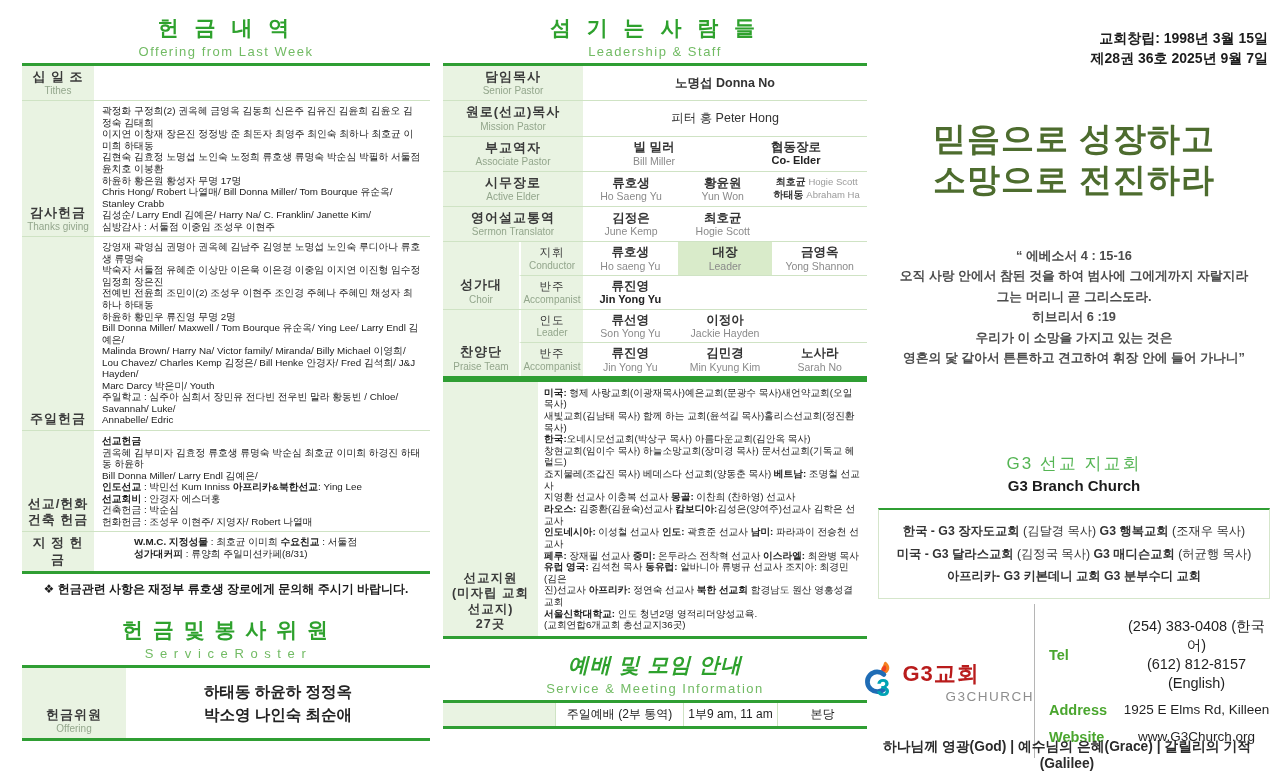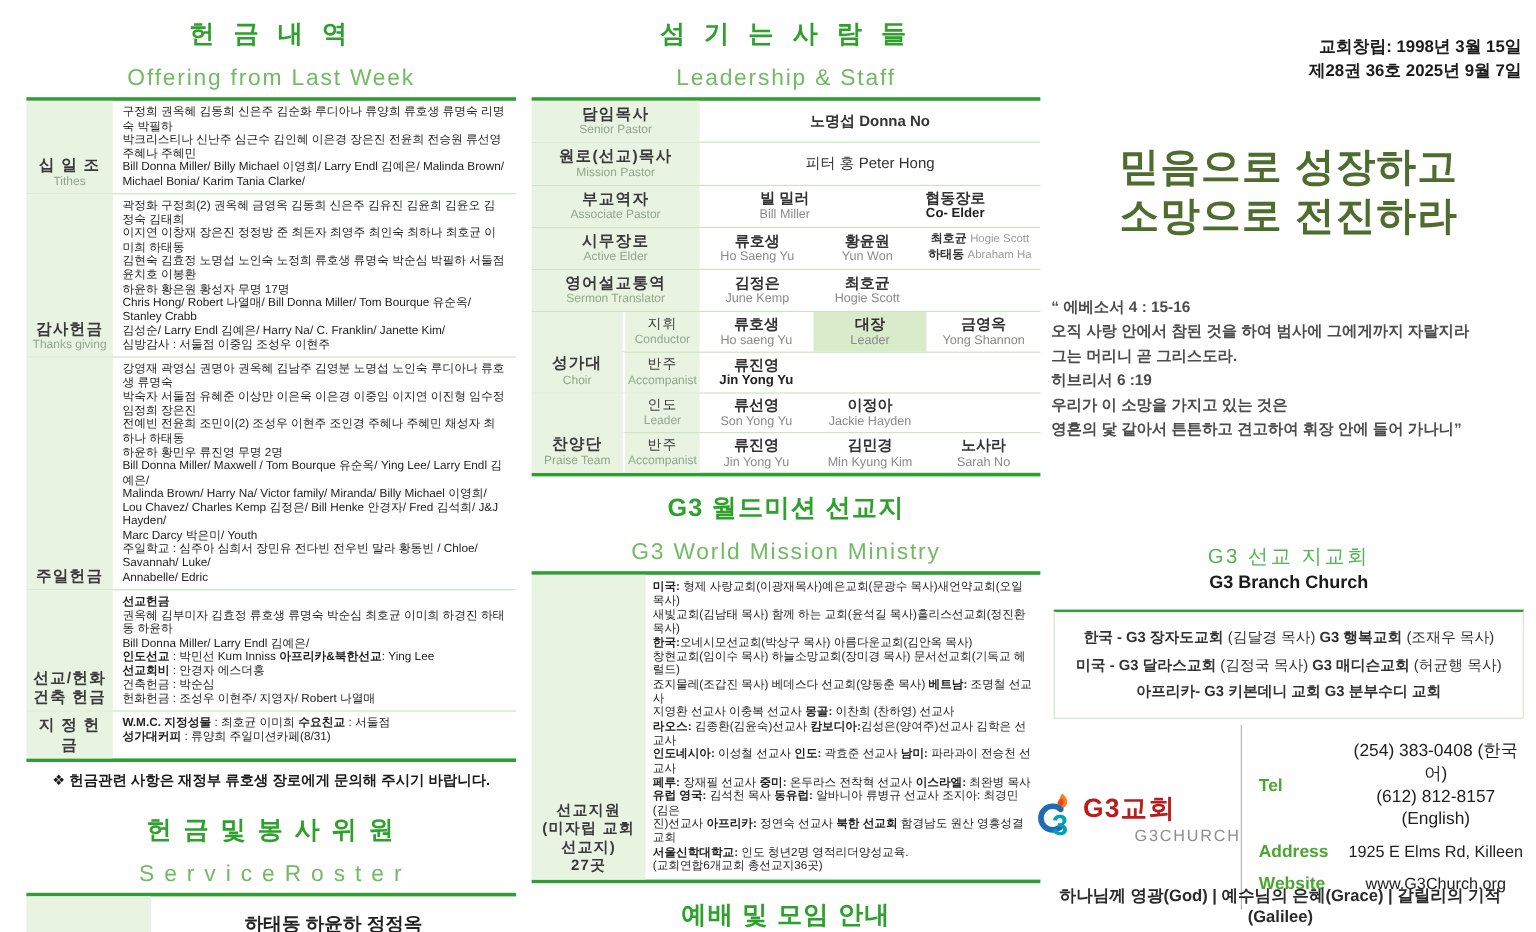--- a/index.html
+++ b/index.html
@@ -5,21 +5,21 @@
   html,body{margin:0;padding:0;}
   body{width:1280px;height:777px;background:#ffffff;position:relative;overflow:hidden;
        font-family:"Liberation Sans","DejaVu Sans",sans-serif;color:#222;}
   .col{position:absolute;top:0;}
   .col-left{left:22px;width:408px;}
   .col-mid{left:443px;width:424px;}
   .col-right{left:876px;width:396px;}
 
   .sec-title{text-align:center;margin-top:14px;margin-bottom:4px;}
   .sec-title .ko{color:#2ea12d;font-size:21px;font-weight:bold;letter-spacing:5px;}
-  .sec-title .en{color:#72bb64;font-size:19px;letter-spacing:1.5px;margin-top:13px;}
+  .sec-title .en{color:#72bb64;font-size:13px;letter-spacing:1.5px;margin-top:2px;}
 
   .gtable{border-top:3px solid #2f9e33;border-bottom:3px solid #2f9e33;}
   .grow{display:grid;border-top:1px solid #cfe3c4;}
   .grow:first-child{border-top:none;}
   .glabel{background:#e9f3e2;display:flex;flex-direction:column;justify-content:flex-end;
           align-items:center;text-align:center;padding:3px 2px;}
   .glabel .lko{font-size:13px;font-weight:bold;color:#3a3a3a;letter-spacing:1px;line-height:1.25;}
   .glabel .len{font-size:10px;color:#93a68c;line-height:1.2;}
   .gcontent{padding:4px 8px;font-size:9.8px;line-height:1.18;color:#222;}
   .line{white-space:normal;}
@@ -61,21 +61,21 @@
   .svc-label{background:#e9f3e2;display:flex;flex-direction:column;align-items:center;justify-content:center;text-align:center;}
   .svc-cell{display:flex;align-items:center;justify-content:center;text-align:center;
       font-size:12px;border-left:1px solid #cfe3c4;border-top:1px solid #cfe3c4;height:23px;}
   .svc-cell.first{border-top:none;}
 
   
   .pubinfo{position:absolute;top:28px;right:4px;text-align:right;font-size:14px;font-weight:bold;
       color:#1c1c1c;line-height:1.45;}
   .big-title{position:absolute;top:118px;left:0;width:100%;text-align:center;color:#4d6c2e;
       font-size:33px;font-weight:bold;line-height:1.25;letter-spacing:1px;}
-  .scripture{position:absolute;top:246px;left:0;width:100%;font-size:12.8px;
+  .scripture{position:absolute;top:246px;left:0;width:100%;text-align:center;font-size:12.8px;
       color:#4c4c4c;line-height:1.6;font-weight:bold;}
   .branch-title{position:absolute;top:452px;left:0;width:100%;text-align:center;}
   .branch-title .ko{color:#55b554;font-size:17px;letter-spacing:2px;}
   .branch-title .en{color:#1b1b1b;font-size:15px;font-weight:bold;margin-top:2px;}
   .branch-box{position:absolute;top:508px;left:2px;right:2px;border:1px solid #d5e6cb;
       border-top:2px solid #2f9e33;text-align:center;font-size:12.3px;line-height:1.85;
       padding:10px 2px;color:#333;}
   .contact-wrap{position:absolute;top:604px;left:-14px;right:0;display:flex;align-items:center;}
   .logo-block{width:172px;display:flex;align-items:center;justify-content:center;gap:4px;}
   .logo-texts .t1{font-size:22px;font-weight:bold;color:#b91c1c;letter-spacing:1px;}
@@ -95,26 +95,20 @@
   <div class="sec-title">
     <div class="ko">헌 금 내 역</div>
     <div class="en">Offering from Last Week</div>
   </div>
   <div class="gtable">
       <div class="grow" style="grid-template-columns: 72px 1fr;">
         <div class="glabel">
           <div class="lko">십 일 조</div>
           <div class="len">Tithes</div>
         </div>
-        <div class="gcontent">
-          <div class="line">구정희 권옥혜 김동희 신은주 김순화 루디아나 류양희 류호생 류명숙 리명숙 박필하</div>
-          <div class="line">박크리스티나 신난주 심근수 김인혜 이은경 장은진 전윤희 전승원 류선영 주혜나 주혜민</div>
-          <div class="line">Bill Donna Miller/ Billy Michael 이영희/ Larry Endl 김예은/ Malinda Brown/</div>
-          <div class="line">Michael Bonia/ Karim Tania Clarke/</div>
-        </div>
       </div>
       <div class="grow" style="grid-template-columns: 72px 1fr;">
         <div class="glabel">
           <div class="lko">감사헌금</div>
           <div class="len">Thanks giving</div>
         </div>
         <div class="gcontent">
           <div class="line">곽정화 구정희(2) 권옥혜 금영옥 김동희 신은주 김유진 김윤희 김윤오 김정숙 김태희</div>
           <div class="line">이지연 이창재 장은진 정정방 준 최돈자  최영주 최인숙 최하나 최호균 이미희  하태동</div>
           <div class="line">김현숙 김효정 노명섭  노인숙 노정희 류호생 류명숙 박순심 박필하 서둘점 윤치호 이봉환</div>
@@ -149,21 +143,21 @@
         <div class="gcontent">
           <div class="line"><span class="b">선교헌금</span></div>
           <div class="line">권옥혜 김부미자 김효정 류호생 류명숙 박순심 최호균 이미희 하경진 하태동 하윤하</div>
           <div class="line">Bill Donna Miller/ Larry Endl 김예은/</div>
           <div class="line"><span class="b">인도선교</span><span> : 박민선 Kum Inniss   </span><span class="b">아프리카&amp;북한선교</span><span>: Ying Lee</span></div>
           <div class="line"><span class="b">선교회비</span><span> : 안경자 에스더홍</span></div>
           <div class="line">건축헌금 : 박순심</div>
           <div class="line">헌화헌금 : 조성우 이현주/ 지영자/ Robert 나열매</div>
         </div>
       </div>
-      <div class="grow" style="grid-template-columns: 72px 1fr;">
+      <div class="grow" style="grid-template-columns: 72px 1fr; gap: 32px;">
         <div class="glabel">
           <div class="lko">지 정 헌 금</div>
         </div>
         <div class="gcontent">
           <div class="line"><span class="b">W.M.C. 지정성물</span><span> : 최호균 이미희     </span><span class="b">수요친교</span><span> : 서둘점</span></div>
           <div class="line"><span class="b">성가대커피</span><span> : 류양희      주일미션카페(8/31)</span></div>
         </div>
       </div>
     </div>
   <div class="notice">❖ 헌금관련 사항은 재정부 류호생 장로에게 문의해 주시기 바랍니다.</div>
@@ -338,24 +332,20 @@
             <div class="en">Min Kyung Kim</div>
           </div>
           <div class="pcell">
             <div class="ko">노사라</div>
             <div class="en">Sarah No</div>
           </div>
         </div>
       </div>
     </div>
 
-  <div class="sec-title" style="margin-top:12px;">
-    <div class="ko" style="letter-spacing:1px;">G3 월드미션 선교지</div>
-    <div class="en">G3 World Mission Ministry</div>
-  </div>
   <div class="gtable">
       <div class="grow mission-row">
         <div class="glabel mission-label">
           <div class="lko">선교지원</div>
           <div class="lko">(미자립 교회</div>
           <div class="lko">선교지)</div>
           <div class="lko">27곳</div>
         </div>
         <div class="gcontent">
           <div class="line"><span class="b">미국:</span><span> 형제 사랑교회(이광재목사)예은교회(문광수 목사)새언약교회(오일목사)</span></div>
@@ -369,21 +359,21 @@
           <div class="line"><span class="b">페루:</span><span> 장재필 선교사 </span><span class="b">중미:</span><span> 온두라스 전착혁 선교사 </span><span class="b">이스라엘:</span><span> 최완병 목사</span></div>
           <div class="line"><span class="b">유럽 영국:</span><span> 김석천 목사 </span><span class="b">동유럽:</span><span> 알바니아 류병규 선교사 조지아: 최경민(김은</span></div>
           <div class="line"><span>진)선교사 </span><span class="b">아프리카:</span><span> 정연숙 선교사 </span><span class="b">북한 선교회</span><span> 함경남도 원산 영흥성결교회</span></div>
           <div class="line"><span class="b">서울신학대학교:</span><span> 인도 청년2명 영적리더양성교육.</span></div>
           <div class="line">(교회연합6개교회 총선교지36곳)</div>
         </div>
       </div>
     </div>
 
   <div class="sec-title" style="margin-top:12px;">
-    <div class="ko" style="letter-spacing:1px;">예배 및 모임 안내</div>
+    <div class="ko" style="letter-spacing:1px;font-style:italic;">예배 및 모임 안내</div>
     <div class="en">Service &amp; Meeting Information</div>
   </div>
   <div class="gtable svc">
       <div class="svc-label" style="grid-row: span 6;"></div>
       <div class="svc-cell first">주일예배 (2부 통역)</div>
       <div class="svc-cell first">1부9 am, 11 am</div>
       <div class="svc-cell first">본당</div>
     </div>
 </div>
 

